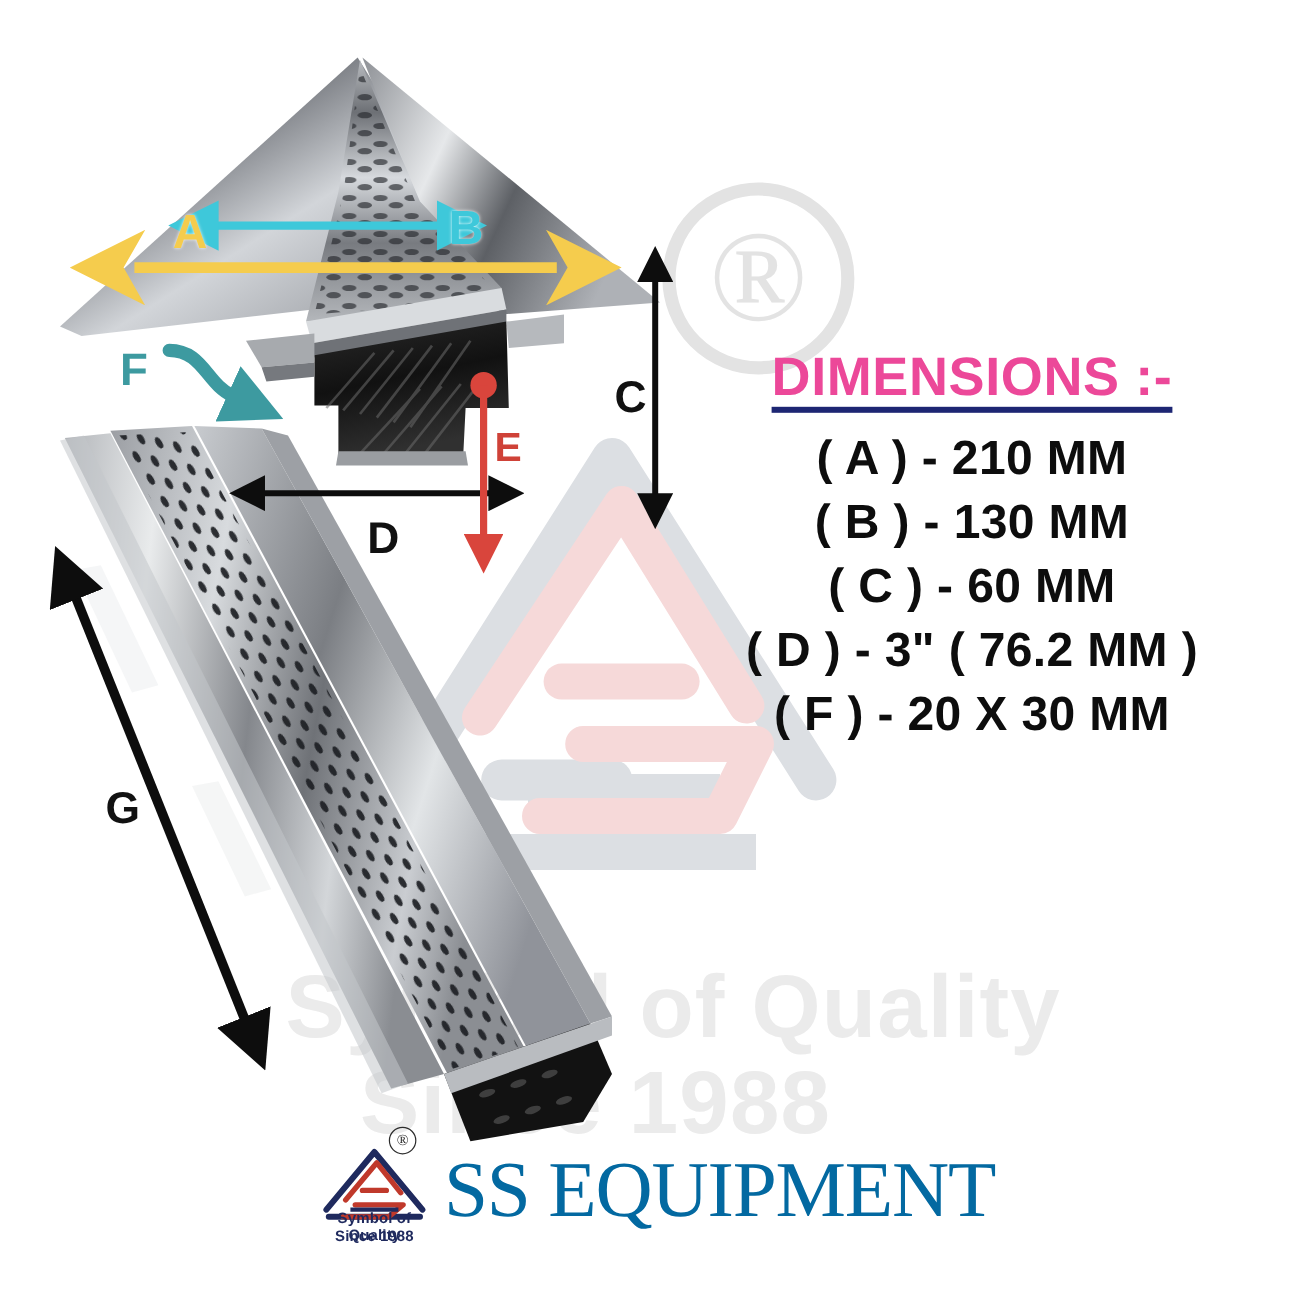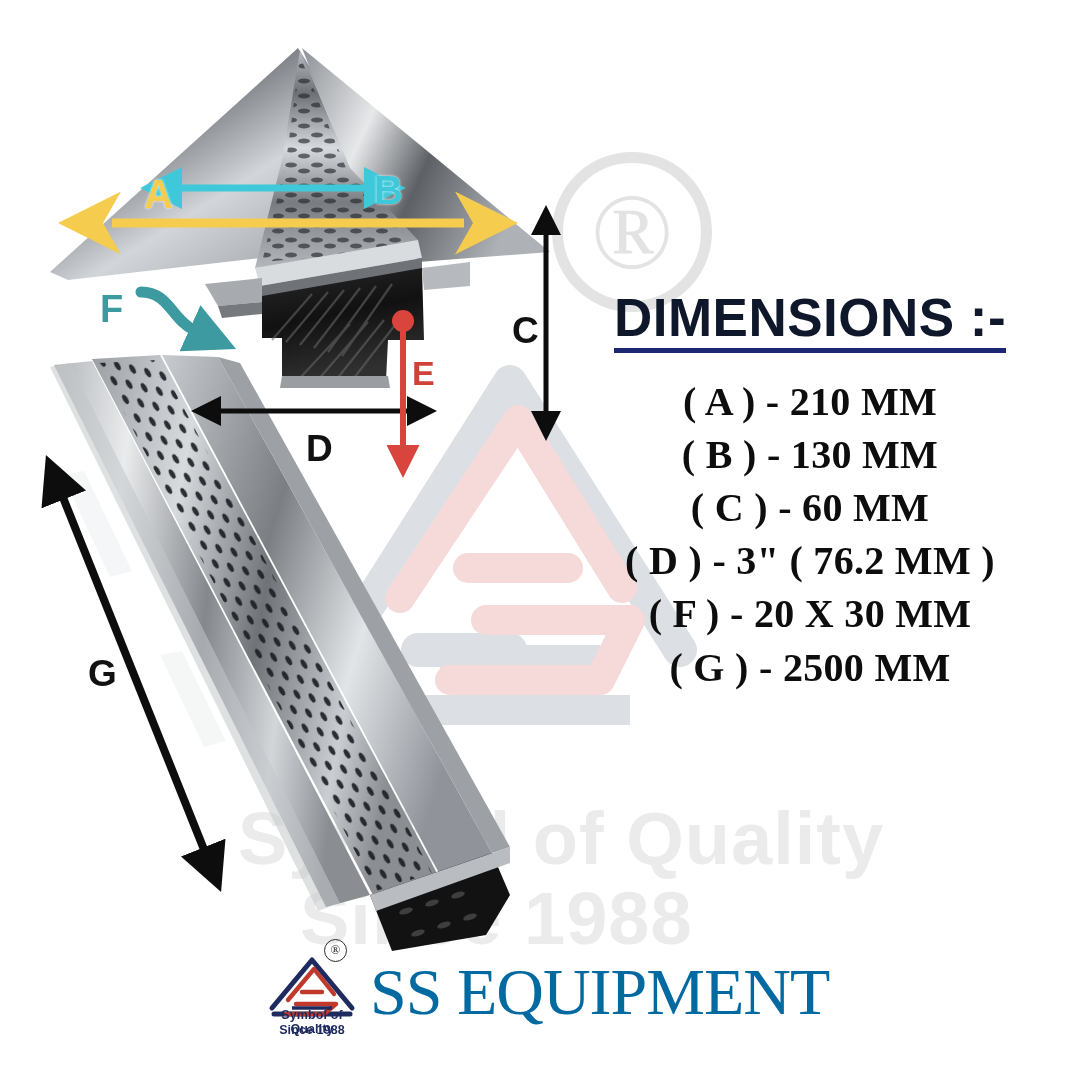--- a/index.html
+++ b/index.html
@@ -45,27 +45,27 @@
          text-shadow:0 0 3px rgba(255,255,255,.9);}
   .lbl-c{color:#111111;font-size:37px;left:512px;top:312px;}
   .lbl-d{color:#111111;font-size:37px;left:306px;top:430px;}
   .lbl-e{color:#cf4238;font-size:34px;left:412px;top:356px;}
   .lbl-f{color:#3d9aa0;font-size:38px;left:100px;top:290px;}
   .lbl-g{color:#111111;font-size:37px;left:88px;top:655px;}
 
   
   .panel{position:absolute;left:560px;top:290px;width:500px;text-align:center;}
   .panel-title{
-    color:#0f172a;font-size:53px;font-weight:700;
+    color:#ec4899;font-size:45px;font-weight:700;
     letter-spacing:.5px;display:inline-block;
     border-bottom:5px solid #1d2673;padding-bottom:2px;
     line-height:1.05;
     text-align:center;
   }
-  .panel-list{margin-top:22px;font-family:Liberation Serif, serif;}
+  .panel-list{margin-top:12px;}
   .panel-row{
     color:#0d0d0d;font-size:40px;font-weight:700;
     line-height:1.33;white-space:nowrap;letter-spacing:.3px;
   }
 
   
   .brand{
     position:absolute;left:262px;top:938px;
     display:flex;align-items:center;gap:8px;
   }
@@ -306,21 +306,20 @@
   <div class="dim-label lbl-g">G</div>
 
   <div class="panel">
     <div class="panel-title">DIMENSIONS :-</div>
     <div class="panel-list">
       <div class="panel-row">( A ) - 210 MM</div>
       <div class="panel-row">( B ) - 130 MM</div>
       <div class="panel-row">( C ) - 60 MM</div>
       <div class="panel-row">( D ) - 3" ( 76.2 MM )</div>
       <div class="panel-row">( F ) - 20 X 30 MM</div>
-      <div class="panel-row">( G ) - 2500 MM</div>
     </div>
   </div>
 
   <div class="brand">
     <div class="brand-logo">
       <div class="reg">®</div>
       <svg width="100" height="70" viewBox="0 0 100 70" style="position:absolute;left:0;top:14px;">
         <g fill="none" stroke="#1f2a5e" stroke-width="5" stroke-linejoin="round" stroke-linecap="round">
           <path d="M10,56 L50,8 L90,56"></path>
           <path d="M12,62 L88,62"></path>

